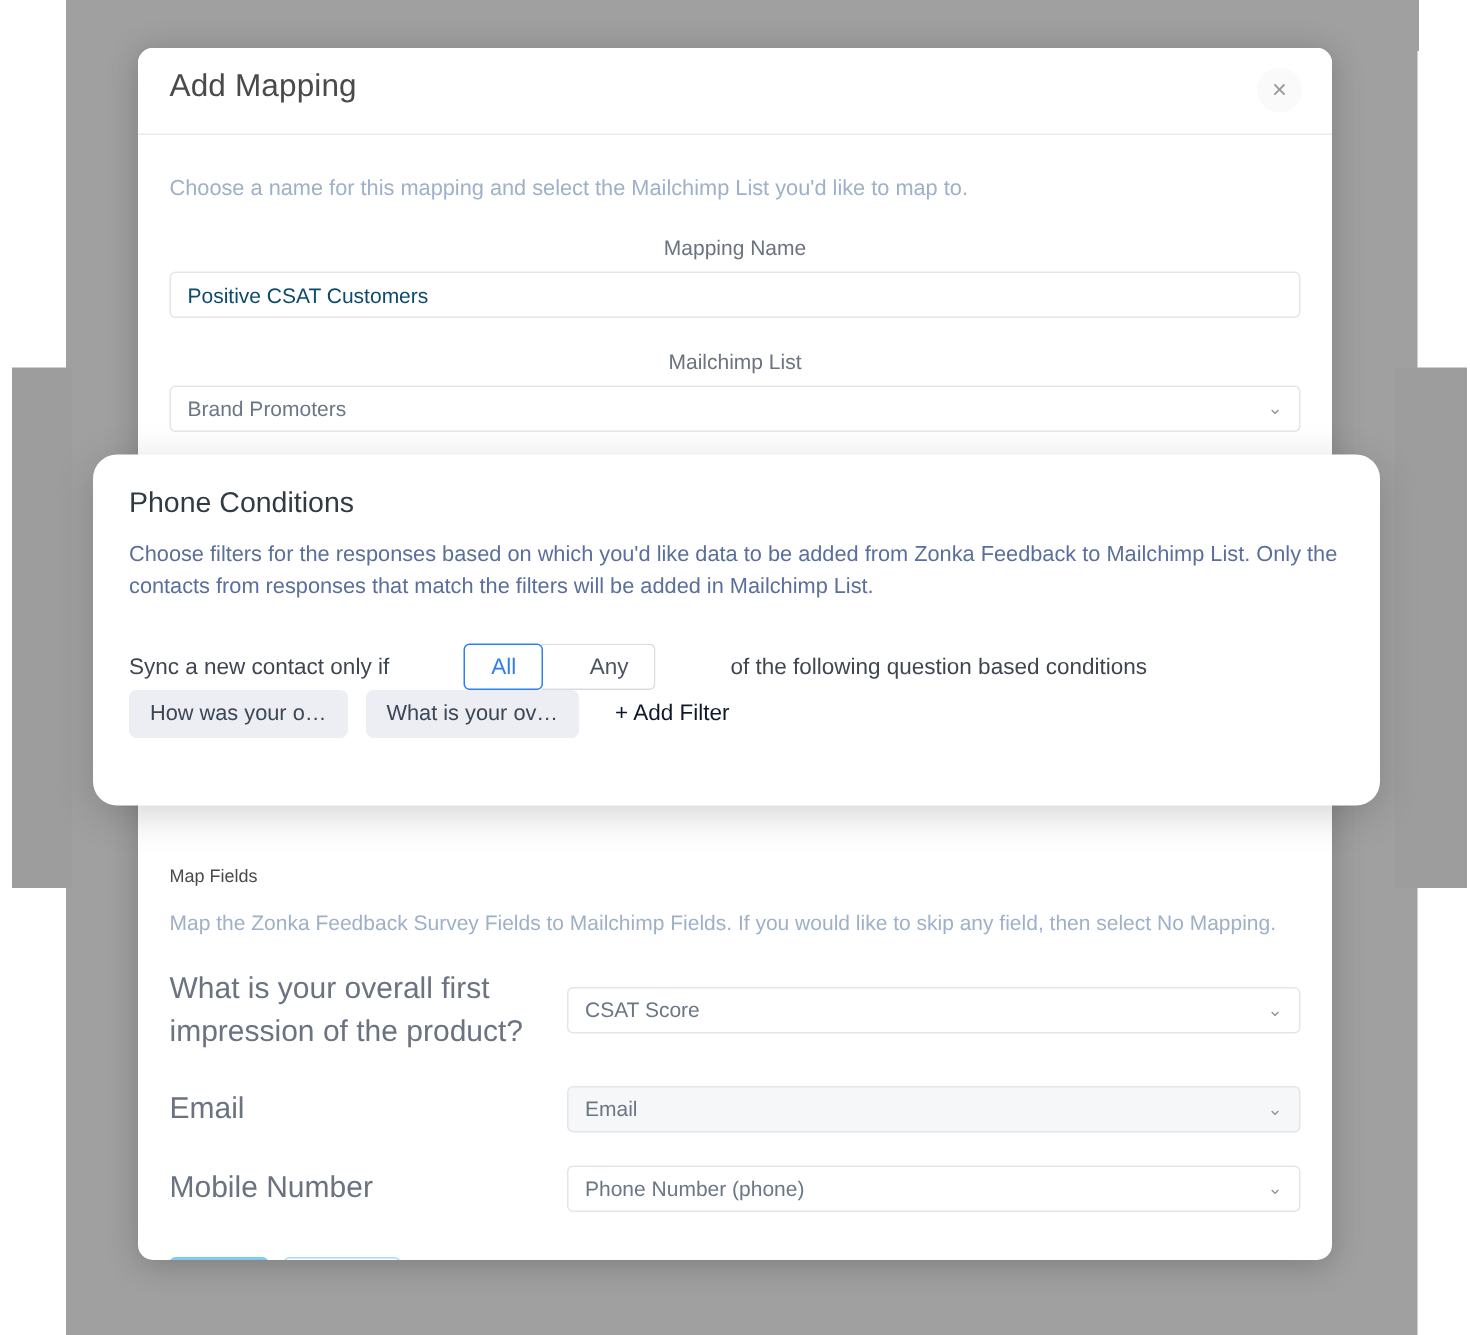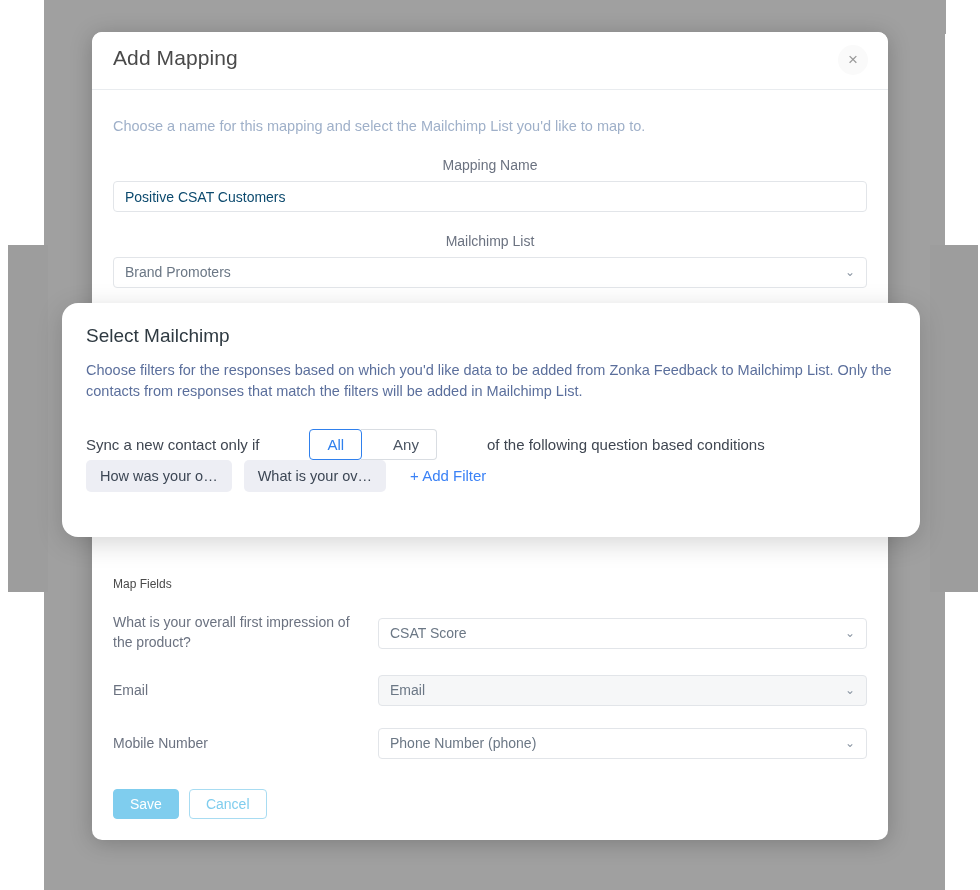--- a/index.html
+++ b/index.html
@@ -177,21 +177,21 @@
     color: #9fb0c9;
   }
   .map-row {
     display: flex;
     align-items: center;
     margin-top: 22px;
   }
   .map-row-label {
     width: 265px;
     flex: 0 0 265px;
-    font-size: 14px;
+    font-size: 20px;
     color: #6b7280;
     line-height: 1.42;
     padding-right: 8px;
     box-sizing: border-box;
   }
   .map-row-select {
     flex: 1 1 auto;
     max-width: 510px;
   }
   #action-row {
@@ -297,21 +297,21 @@
     padding: 8px 14px;
     font-size: 14.5px;
     color: #3c4654;
     cursor: pointer;
     font-family: "Liberation Sans", sans-serif;
     white-space: nowrap;
   }
   #add-filter {
     margin-left: 12px;
     font-size: 15px;
-    color: #3b82f6;
+    color: #0f172a;
     background: none;
     border: none;
     cursor: pointer;
     font-family: "Liberation Sans", sans-serif;
     padding: 0;
   }
 </style>
 </head>
 <body>
 
@@ -337,20 +337,21 @@
     <div class="field-label">Mailchimp List</div>
     <div class="select-box">
       <span class="select-value">Brand Promoters</span>
       <span class="chev">⌄</span>
     </div>
 
     <div id="divider-shadow"></div>
 
     <div id="map-fields">
       <div id="map-title">Map Fields</div>
+      <div id="map-desc">Map the Zonka Feedback Survey Fields to Mailchimp Fields. If you would like to skip any field, then select No Mapping.</div>
 
       <div class="map-row">
         <div class="map-row-label">What is your overall first impression of the product?</div>
         <div class="map-row-select">
           <div class="select-box">
             <span class="select-value">CSAT Score</span>
             <span class="chev">⌄</span>
           </div>
         </div>
       </div>
@@ -377,21 +378,21 @@
 
       <div id="action-row">
         <button id="save-btn">Save</button>
         <button id="cancel-btn">Cancel</button>
       </div>
     </div>
   </div>
 </div>
 
 <div id="conditions-card">
-  <div id="conditions-title">Select Mailchimp</div>
+  <div id="conditions-title">Phone Conditions</div>
   <div id="conditions-desc">Choose filters for the responses based on which you'd like data to be added from Zonka Feedback to Mailchimp List. Only the contacts from responses that match the filters will be added in Mailchimp List.</div>
 
   <div id="sync-row">
     <span id="sync-prefix">Sync a new contact only if</span>
     <span class="toggle-group">
       <button class="toggle-btn active">All</button>
       <button class="toggle-btn right">Any</button>
     </span>
     <span id="sync-suffix">of the following question based conditions</span>
   </div>

